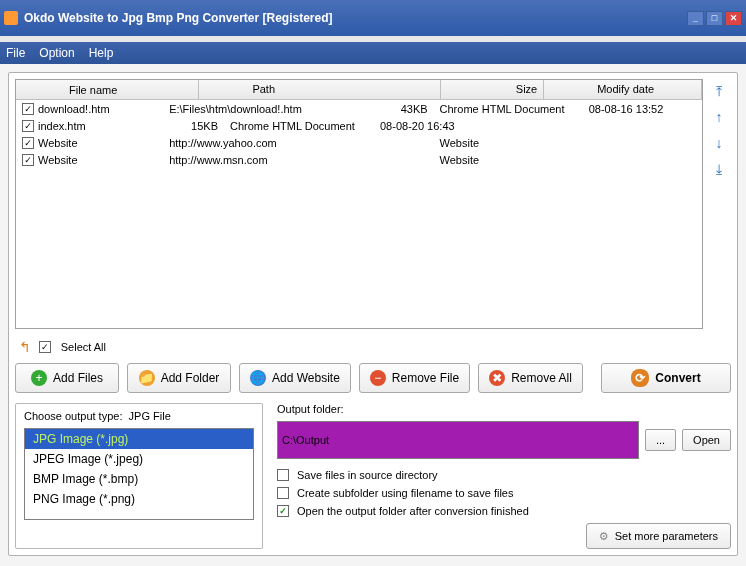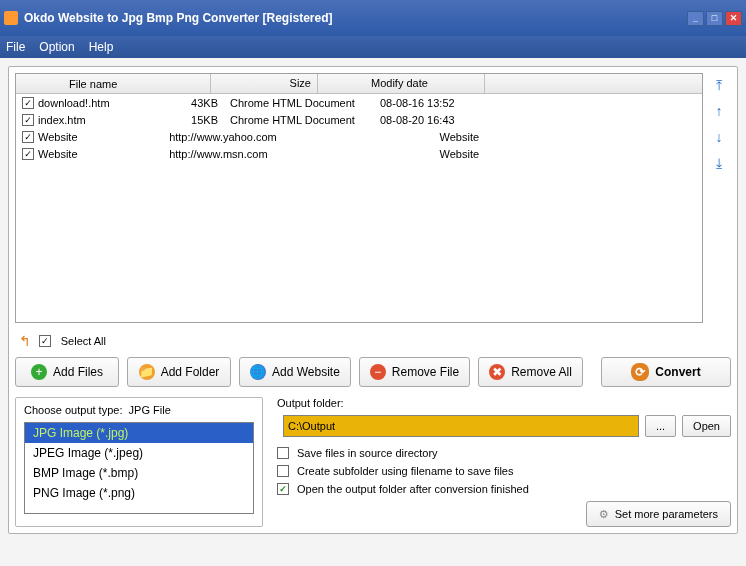--- a/index.html
+++ b/index.html
@@ -2,21 +2,21 @@
 <html><head>
 <meta charset="utf-8">
 <style>
 * { box-sizing: border-box; margin: 0; padding: 0; }
 body { font-family: Tahoma, Arial, sans-serif; font-size: 11px; background: #e8e8e8; width: 746px; height: 566px; overflow: hidden; }
 .titlebar { background: linear-gradient(#4a6fb8, #2d5aa8); height: 36px; display: flex; align-items: center; padding: 0 4px; color: #fff; font-size: 12px; font-weight: bold; }
 .titlebar .icon { width: 14px; height: 14px; background: #ff9933; margin-right: 6px; border-radius: 2px; }
 .titlebar .title { flex: 1; }
 .titlebar .winbtn { width: 17px; height: 15px; margin-left: 2px; background: #5a7fc8; border: 1px solid #3a5f98; display: flex; align-items: center; justify-content: center; font-size: 9px; color: #fff; cursor: pointer; }
 .titlebar .winbtn.close { background: #d44; }
-.menubar { background: linear-gradient(#3d64ac, #2d5498); height: 22px; display: flex; align-items: center; padding: 0 6px; color: #fff; font-size: 12px; }
+.menubar { background: linear-gradient(#3d64ac, #2d5498); height: 22px; display: flex; align-items: center; padding: 0 6px; color: #fff; font-size: 12px; margin-top: 6px; }
 .menubar span { margin-right: 14px; cursor: pointer; }
 .main { background: #f4f4f4; padding: 8px; height: 522px; }
 .panel { background: #fff; border: 1px solid #b0b0b0; padding: 6px; border-radius: 2px; }
 .listbox { display: flex; gap: 6px; height: 250px; }
 .table-wrap { flex: 1; border: 1px solid #a0a0a0; background: #fff; overflow: hidden; }
 .table-header { display: flex; background: linear-gradient(#f8f8f8,#e8e8e8); border-bottom: 1px solid #c0c0c0; height: 20px; }
 .table-header div { border-right: 1px solid #c0c0c0; padding: 3px 6px; font-size: 11px; margin-left: 47px; }
 .table-body { }
 .table-row { display: flex; height: 17px; align-items: center; }
 .table-row div { padding: 1px 6px; font-size: 11px; overflow: hidden; white-space: nowrap; }
@@ -42,21 +42,21 @@
 .spacer { flex: 1; }
 .bottom-row { display: flex; gap: 14px; }
 .output-type-panel { width: 248px; border: 1px solid #b8b8b8; border-radius: 2px; padding: 6px 8px 5px; }
 .output-type-panel .head { font-size: 11px; margin-bottom: 6px; }
 .type-list { border: 1px solid #808080; background: #fff; height: 92px; }
 .type-list div { padding: 3px 8px; font-size: 12px; cursor: pointer; }
 .type-list div.selected { background: #2a5fc8; color: #bef264; }
 .output-settings { flex: 1; }
 .out-label { font-size: 11px; margin-bottom: 6px; }
 .folder-row { display: flex; gap: 6px; align-items: center; margin-bottom: 10px; }
-.folder-input { flex: 1; height: 22px; border: 1px solid #808080; padding: 2px 4px; font-size: 11px; background: #eab308; margin-left: 6px; }
+.folder-input { flex: 1; height: 22px; border: 1px solid #808080; padding: 18px 4px; font-size: 11px; background: #a21caf; }
 .small-btn { height: 22px; border: 1px solid #a0a0a0; background: linear-gradient(#fdfdfd,#ececec); border-radius: 2px; padding: 0 10px; font-size: 11px; cursor: pointer; }
 .chk-row { display: flex; align-items: center; gap: 6px; margin: 6px 0; font-size: 11px; }
 .chk-row .chk.checked { color: #1a8a1a; font-weight: bold; }
 .params-row { display: flex; justify-content: flex-end; margin-top: 4px; }
 .params-btn { height: 26px; border: 1px solid #a0a0a0; background: linear-gradient(#fdfdfd,#ececec); border-radius: 3px; padding: 0 12px; font-size: 11px; cursor: pointer; display: flex; align-items: center; gap: 6px; }
 .gear { color: #888; }
 </style>
 </head>
 <body>
 
@@ -74,29 +74,31 @@
   <span>Help</span>
 </div>
 
 <div class="main">
   <div class="panel">
 
     <div class="listbox">
       <div class="table-wrap">
         <div class="table-header">
           <div class="col-name">File name</div>
+          <div class="col-path">Path</div>
           <div class="col-size">Size</div>
           <div class="col-date">Modify date</div>
         </div>
         <div class="table-body" id="tbody">
             <div class="table-row">
               <div class="col-name">
                 <span class="chk">✓</span>
                 <span>download!.htm</span>
               </div>
+              <div class="col-path">E:\Files\htm\download!.htm</div>
               <div class="col-size">43KB</div>
               <div class="col-type">Chrome HTML Document</div>
               <div class="col-date">08-08-16 13:52</div>
             </div>
             <div class="table-row">
               <div class="col-name">
                 <span class="chk">✓</span>
                 <span>index.htm</span>
               </div>
               <div class="col-size">15KB</div>

